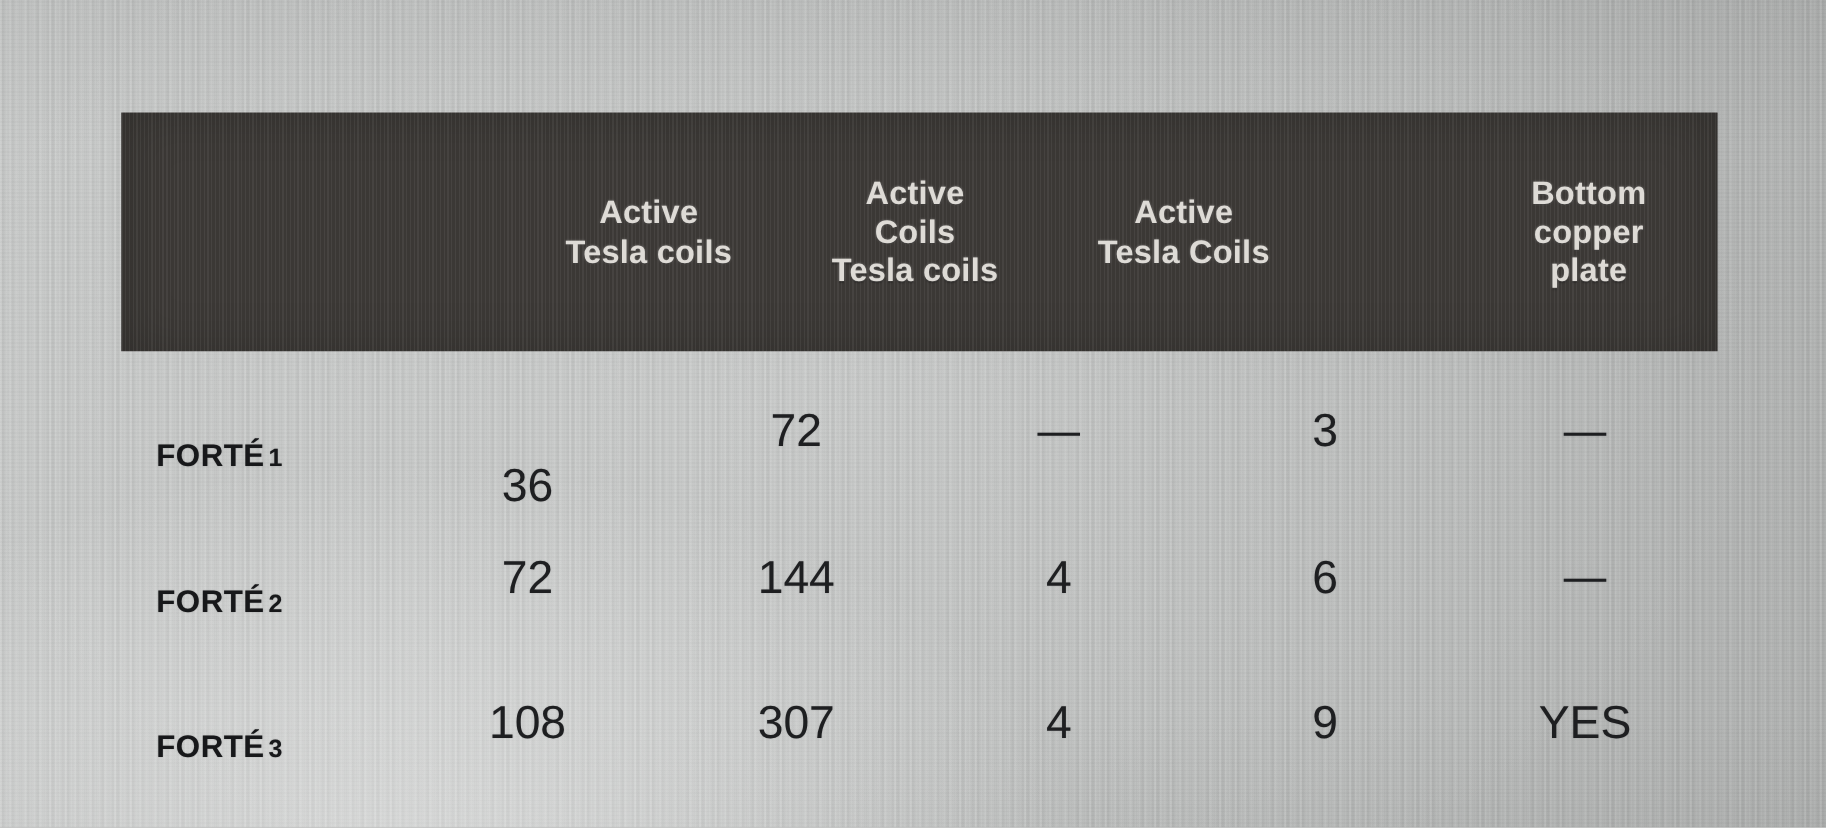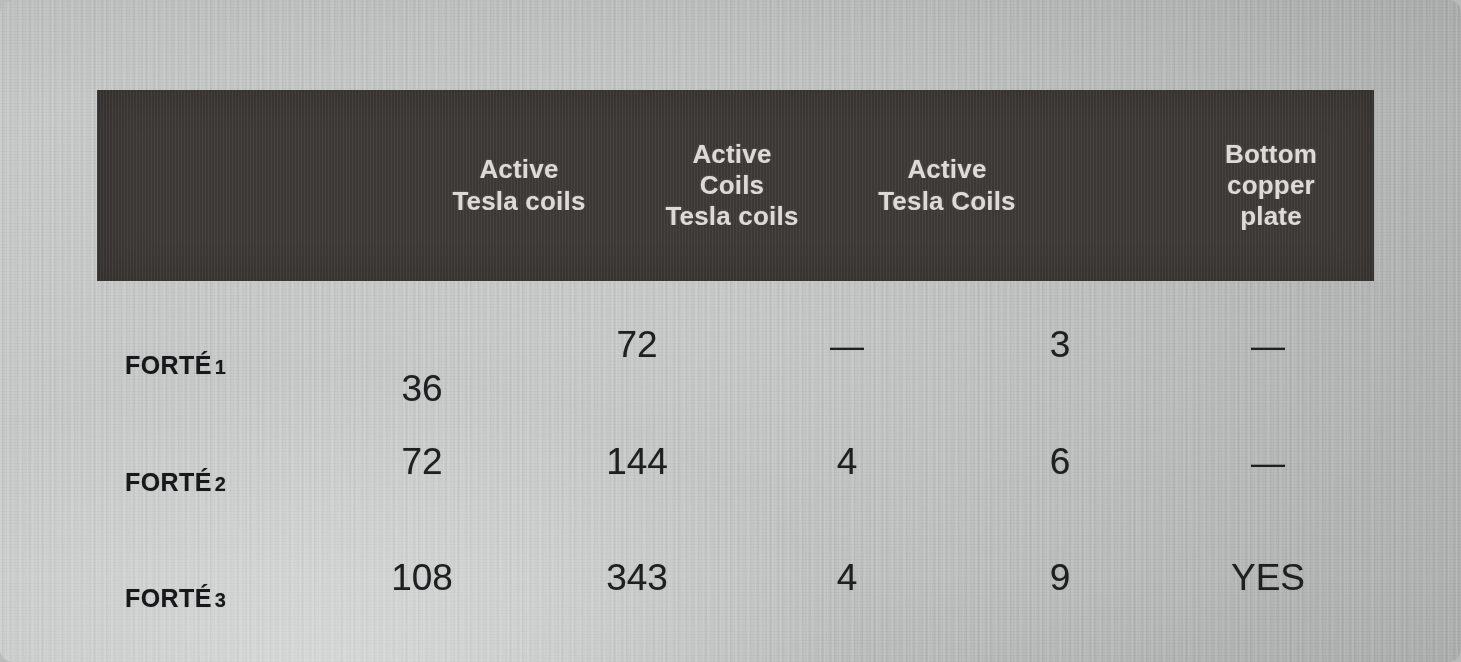--- a/index.html
+++ b/index.html
@@ -9,21 +9,20 @@
   }
 
   #screen {
     position: relative;
     width: 1461px;
     height: 662px;
     overflow: hidden;
     font-family: "Liberation Sans", sans-serif;
     
     background: #c2c4c3;
-    border-radius: 13px;
   }
 
   
   #tex-vert {
     position: absolute;
     inset: 0;
     pointer-events: none;
     background-image: repeating-linear-gradient(
       90deg,
       rgba(255,255,255,0.085) 0px,
@@ -215,19 +214,19 @@
     <div class="rcell" style="left:325px; top:372px;">72</div>
     <div class="rcell" style="left:540px; top:372px;">144</div>
     <div class="rcell" style="left:750px; top:372px;">4</div>
     <div class="rcell" style="left:963px; top:372px;">6</div>
     <div class="rcell dash" style="left:1171px; top:372px;">—</div>
 
     <div class="rowlabel" style="left:28px; top:488px;">
       <span>FORTÉ</span><span class="num">3</span>
     </div>
     <div class="rcell" style="left:325px; top:488px;">108</div>
-    <div class="rcell" style="left:540px; top:488px;">343</div>
+    <div class="rcell" style="left:540px; top:488px;">307</div>
     <div class="rcell" style="left:750px; top:488px;">4</div>
     <div class="rcell" style="left:963px; top:488px;">9</div>
     <div class="rcell" style="left:1171px; top:488px;">YES</div>
 
   </div>
 </div>
 
 </body></html>

